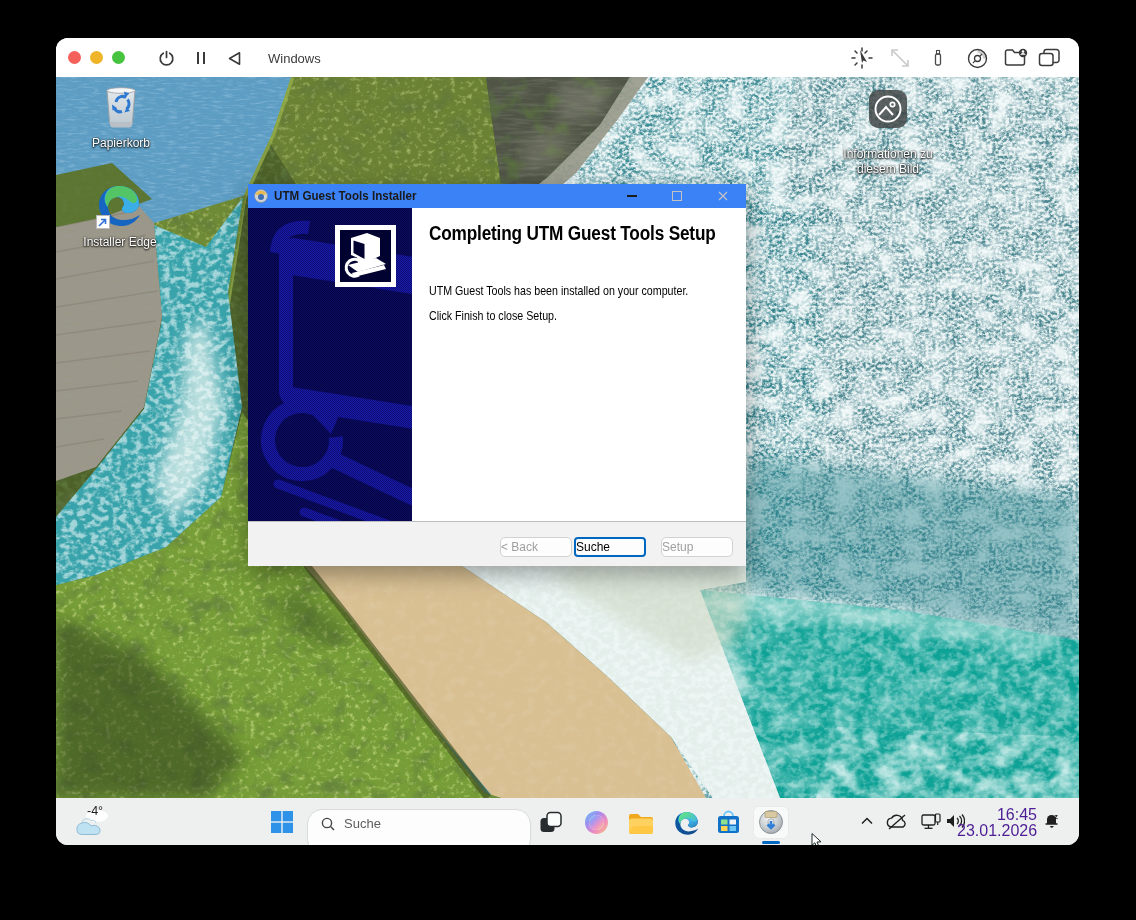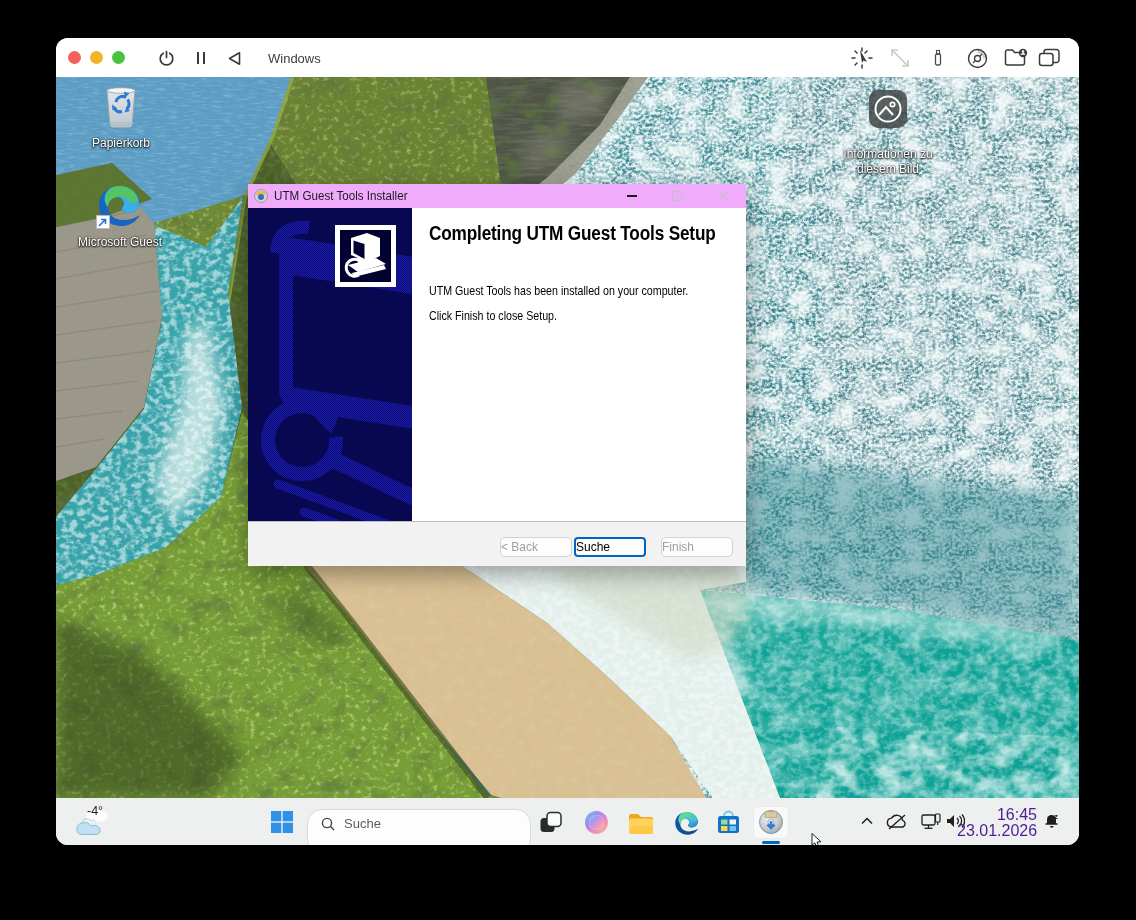--- a/index.html
+++ b/index.html
@@ -10,21 +10,21 @@
   #tb{position:absolute;left:0;top:0;width:100%;height:39px;background:#fff;}
   .tl{position:absolute;top:13px;width:13px;height:13px;border-radius:50%;}
   #tb .tit{position:absolute;left:212px;top:13px;font-size:13px;font-weight:400;color:#3c3c3c;}
   #desk{position:absolute;left:0;top:39px;width:1023px;height:721px;overflow:hidden;}
   #task{position:absolute;left:0;bottom:0;width:1023px;height:47px;background:#eef0f0;}
   .dlab{position:absolute;color:#fff;font-size:12px;text-align:center;
     text-shadow:0 1px 2px #000,0 0 2px #000;line-height:15px;}
   
   #dlg{position:absolute;left:192px;top:107px;width:498px;height:382px;background:#fff;
     box-shadow:0 8px 22px rgba(0,0,0,.35);}
-  #dtb{position:absolute;left:0;top:0;width:100%;height:24px;background:#f0abfc;}
+  #dtb{position:absolute;left:0;top:0;width:100%;height:24px;background:#3b82f6;font-weight:bold;}
   #dtb .t{position:absolute;left:26px;top:5px;font-size:12.5px;color:#1a1a1a;
     transform:scaleX(.93);transform-origin:0 0;white-space:nowrap;}
   #dside{position:absolute;left:0;top:24px;width:164px;height:313px;}
   #dbody{position:absolute;left:164px;top:24px;width:334px;height:313px;background:#fff;padding-left:40px;}
   #dfoot{position:absolute;left:0;bottom:0;width:100%;height:45px;background:#f2f2f2;
     border-top:1px solid #bdbdbd;}
   .btn{position:absolute;top:15px;width:72px;height:20px;border:1px solid #d2d2d2;
     border-radius:5px;background:#fdfdfd;font-size:12px;text-align:left;line-height:18px;color:#9f9f9f;}
   #bfin{border:2px solid #0067c0;border-radius:4px;color:#000;line-height:16px;}
   .h1{position:absolute;left:17px;top:14px;font-size:20px;font-weight:700;color:#000;
@@ -198,21 +198,21 @@
     </svg>
     <div class="dlab" style="left:25px;top:59px;width:80px;">Papierkorb</div>
 
     <svg width="48" height="48" viewBox="0 0 48 48" style="position:absolute;left:39px;top:105px;">
       <use href="#edgeico"></use>
     </svg>
     <div style="position:absolute;left:40px;top:138px;width:14px;height:14px;background:#fff;border:1px solid #b8b8b8;"></div>
     <svg width="10" height="10" viewBox="0 0 10 10" style="position:absolute;left:42px;top:140px;">
       <path d="M1,9 L7,3 M3,2.5 h4.5 v4.5" fill="none" stroke="#2f6fd6" stroke-width="1.6"></path>
     </svg>
-    <div class="dlab" style="left:14px;top:158px;width:100px;">Microsoft Guest</div>
+    <div class="dlab" style="left:14px;top:158px;width:100px;">Installer Edge</div>
 
     <div style="position:absolute;left:813px;top:13px;width:38px;height:38px;border-radius:9px;background:rgba(62,66,66,.82);"></div>
     <svg width="30" height="30" viewBox="0 0 30 30" style="position:absolute;left:817px;top:17px;">
       <circle cx="15" cy="15" r="12.5" fill="none" stroke="#fff" stroke-width="2"></circle>
       <circle cx="19.5" cy="10.5" r="2.2" fill="none" stroke="#fff" stroke-width="1.7"></circle>
       <path d="M6,21 L13,13 L20,21" fill="none" stroke="#fff" stroke-width="2"></path>
     </svg>
     <div class="dlab" style="left:782px;top:70px;width:100px;">Informationen zu<br>diesem Bild</div>
     <div id="dlg">
       <div id="dtb">
@@ -268,21 +268,21 @@
         </g>
       </svg></div>
       <div id="dbody">
         <div class="h1">Completing UTM Guest Tools Setup</div>
         <div class="p1" style="top:75px;">UTM Guest Tools has been installed on your computer.</div>
         <div class="p1" style="top:100px;">Click Finish to close Setup.</div>
       </div>
       <div id="dfoot">
         <div class="btn" id="bback" style="left:252px;">&lt; Back</div>
         <div class="btn" id="bfin" style="left:326px;">Suche</div>
-        <div class="btn" id="bcan" style="left:413px;">Finish</div>
+        <div class="btn" id="bcan" style="left:413px;">Setup</div>
       </div>
     </div>
 </div>
   <div id="tb">
     <div class="tl" style="left:12px;background:#f4605a;"></div>
     <div class="tl" style="left:34px;background:#f0b429;"></div>
     <div class="tl" style="left:56px;background:#46c33f;"></div>
     <span class="tit">Windows</span>
     <svg width="17" height="17" viewBox="0 0 17 17" style="position:absolute;left:102px;top:12px;">
       <path d="M8.5,1.5 v6" stroke="#3a3a3a" stroke-width="1.7" stroke-linecap="round"></path>

